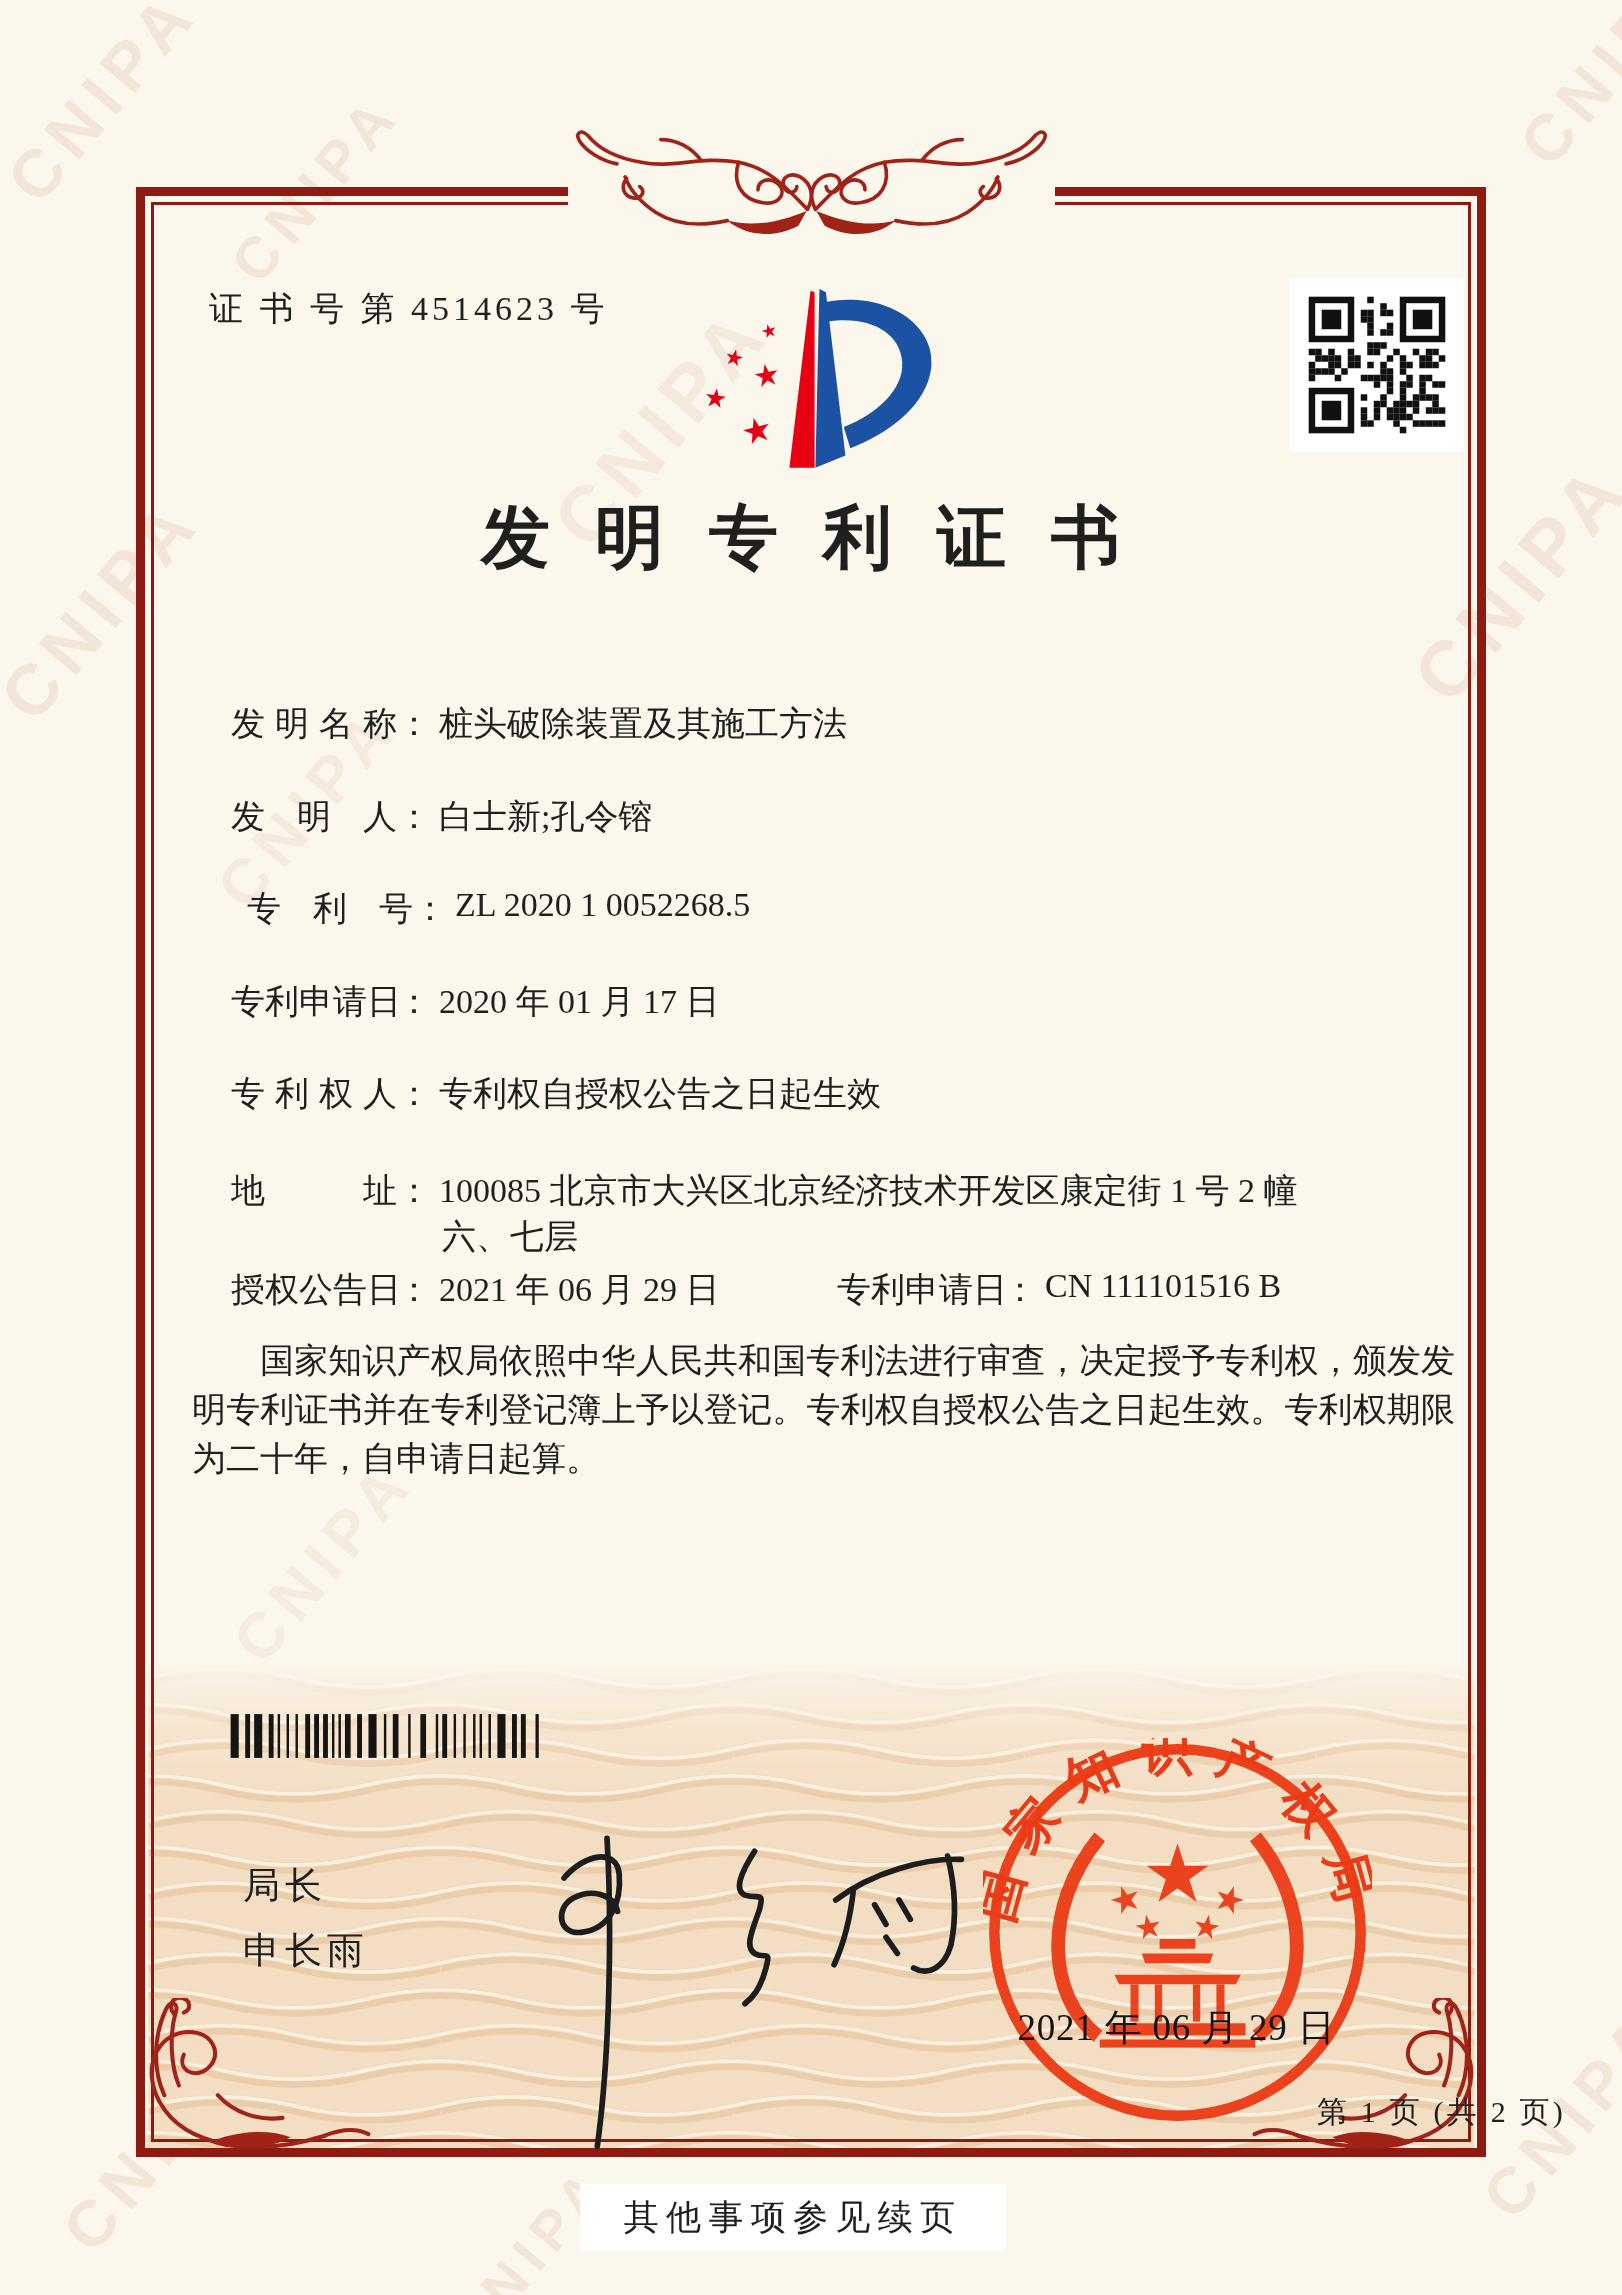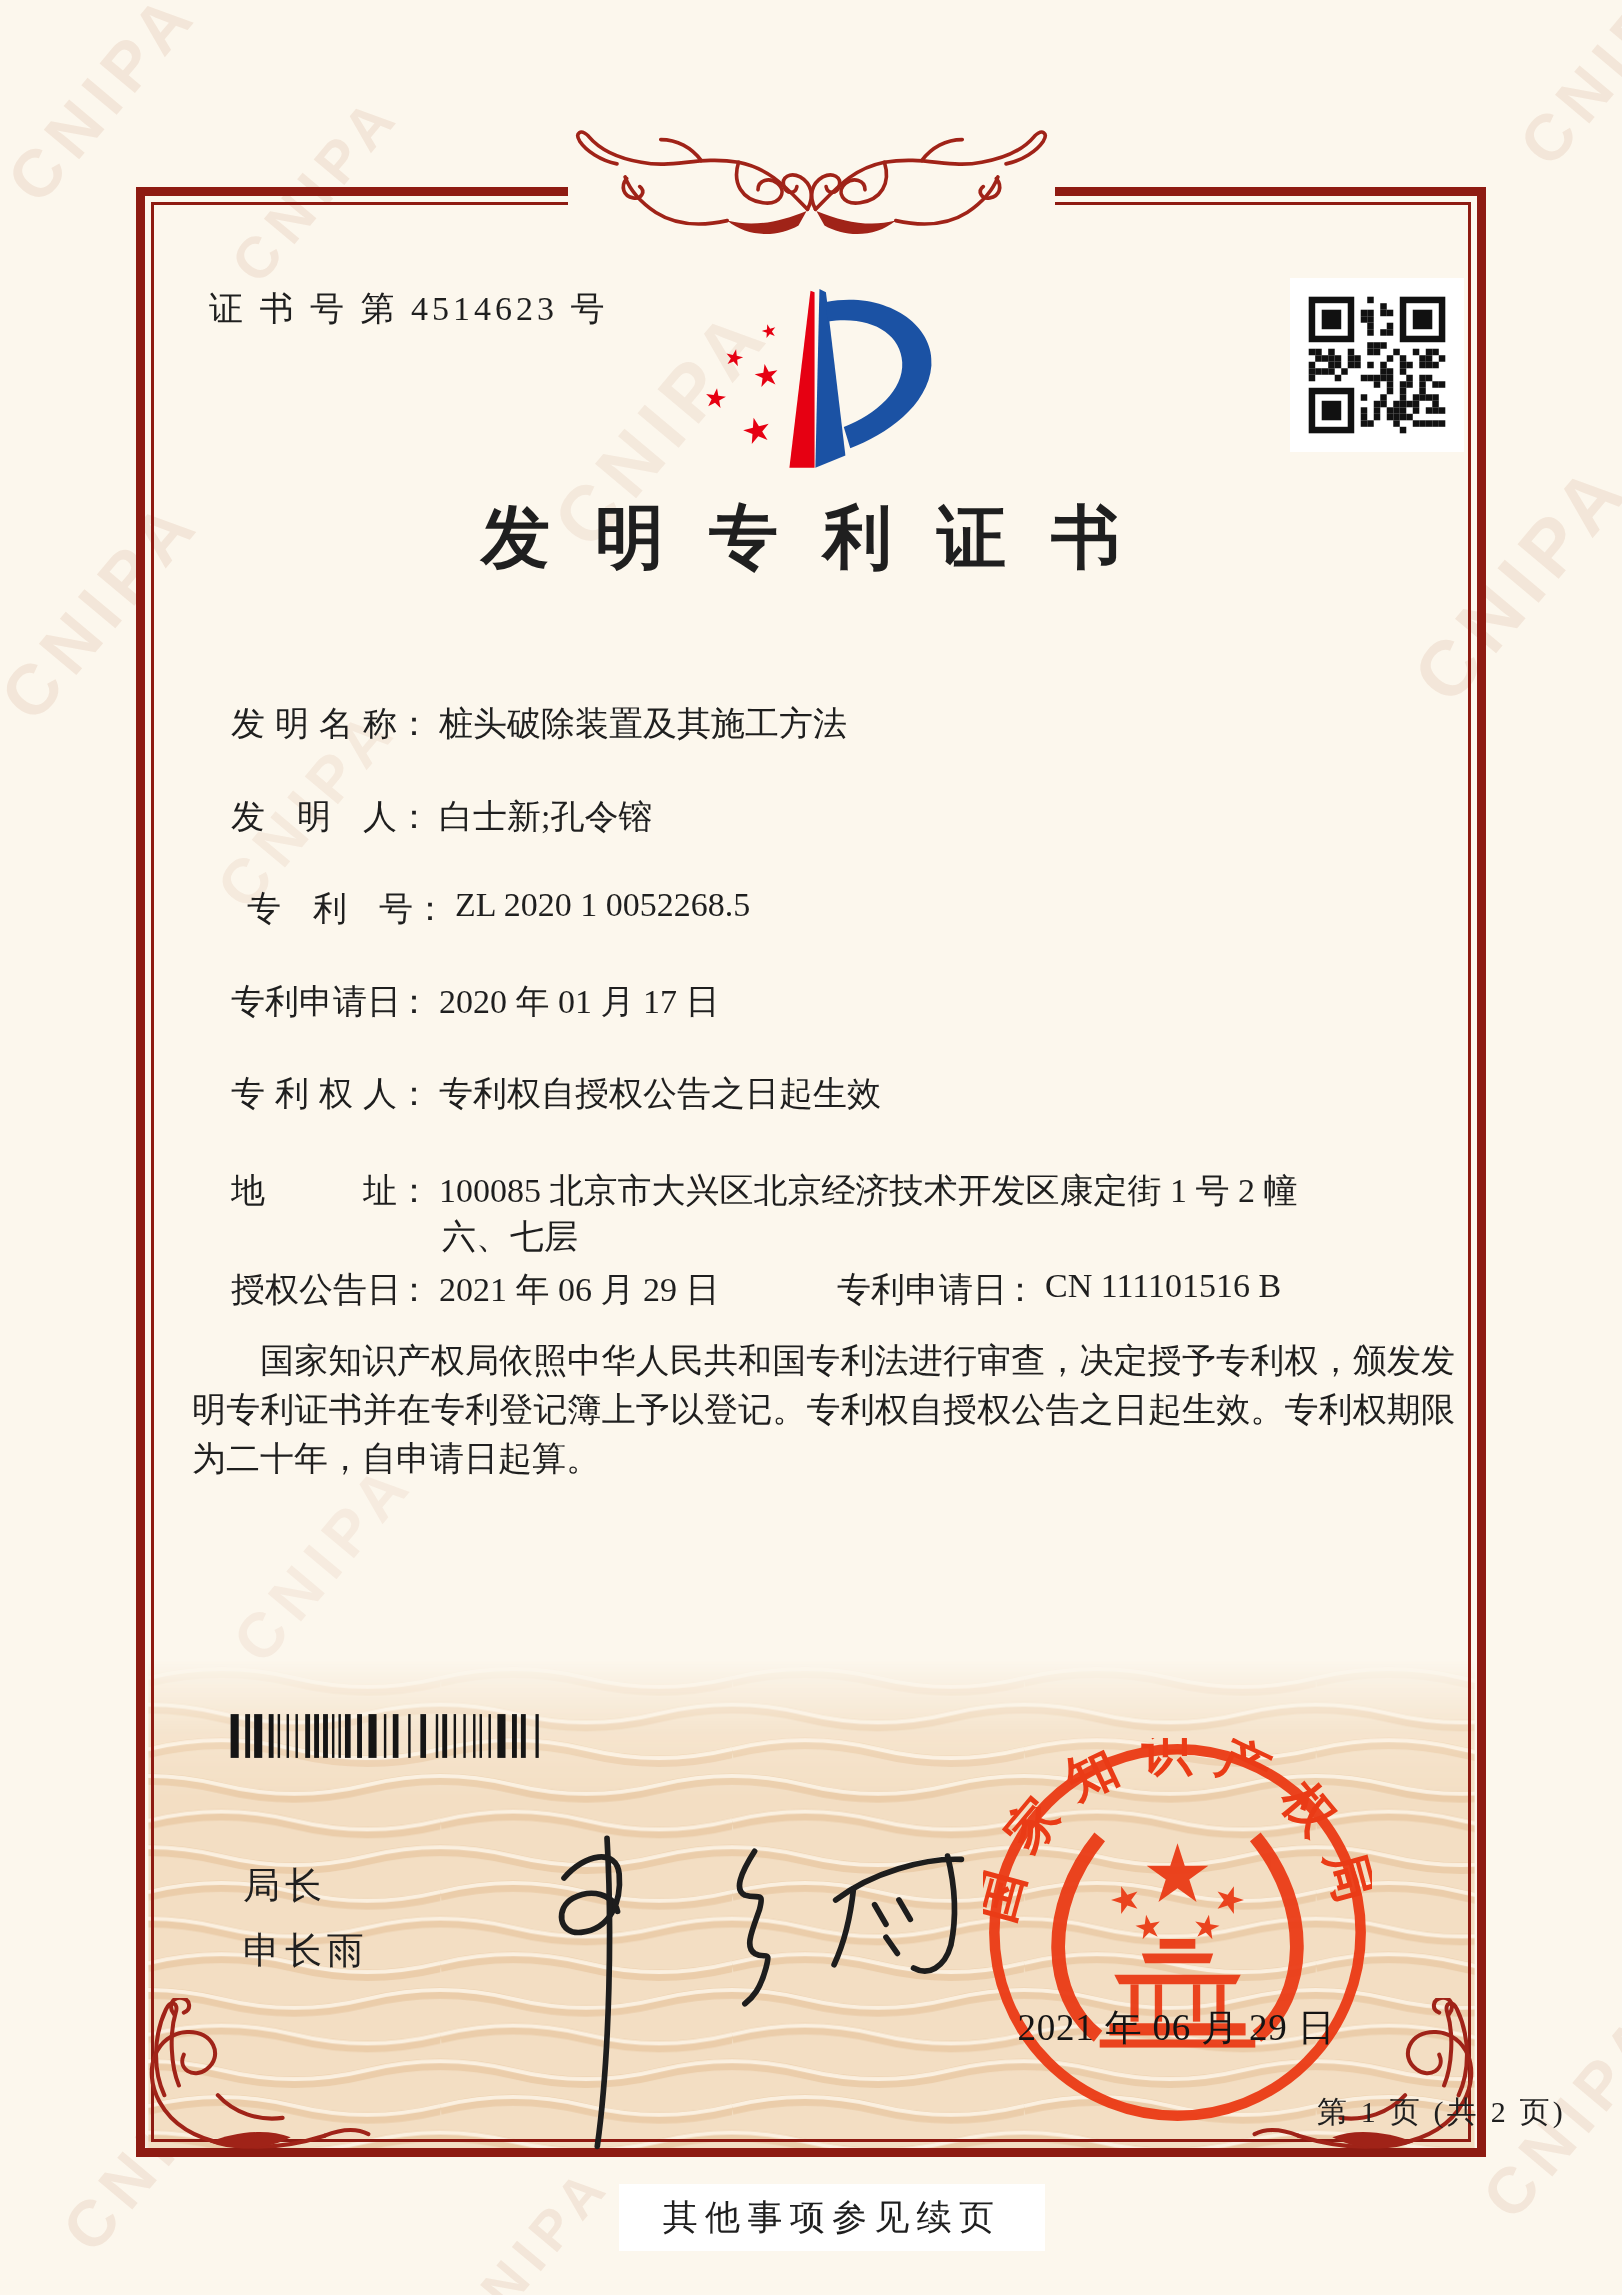--- a/index.html
+++ b/index.html
@@ -75,21 +75,21 @@
   .barcode{position:absolute;left:229px;top:1714px;z-index:4;}
   .sig-label{position:absolute;left:243px;font-size:37px;letter-spacing:4.9px;z-index:5;}
   .sl1{top:1861px;text-align:center;} .sl2{top:1926px;}
   .signature{position:absolute;left:487px;top:1809px;z-index:5;}
   .seal{position:absolute;left:983px;top:1738px;z-index:4;}
   .seal-date{position:absolute;left:998px;top:2003px;width:357px;text-align:center;
     font-size:37px;color:#141414;z-index:5;letter-spacing:0.8px;}
   .pagenum{position:absolute;left:0;top:2092px;width:1566px;text-align:right;
     font-size:30px;letter-spacing:3.2px;z-index:5;}
   .contnote{position:absolute;left:580px;top:2184px;width:426px;height:67px;background:#ffffff;
-    text-align:center;line-height:67px;font-size:35px;letter-spacing:7.3px;z-index:5;margin-left:39px;}
+    text-align:center;line-height:67px;font-size:35px;letter-spacing:7.3px;z-index:5;}
 </style>
 </head>
 <body>
 
 <span class="wm wm1">CNIPA</span>
 <span class="wm wm2">CNIPA</span>
 <span class="wm wm3">CNIPA</span>
 <span class="wm wm4">CNIPA</span>
 <span class="wm wm5">CNIPA</span>
 <span class="wm wm6">CNIPA</span>

